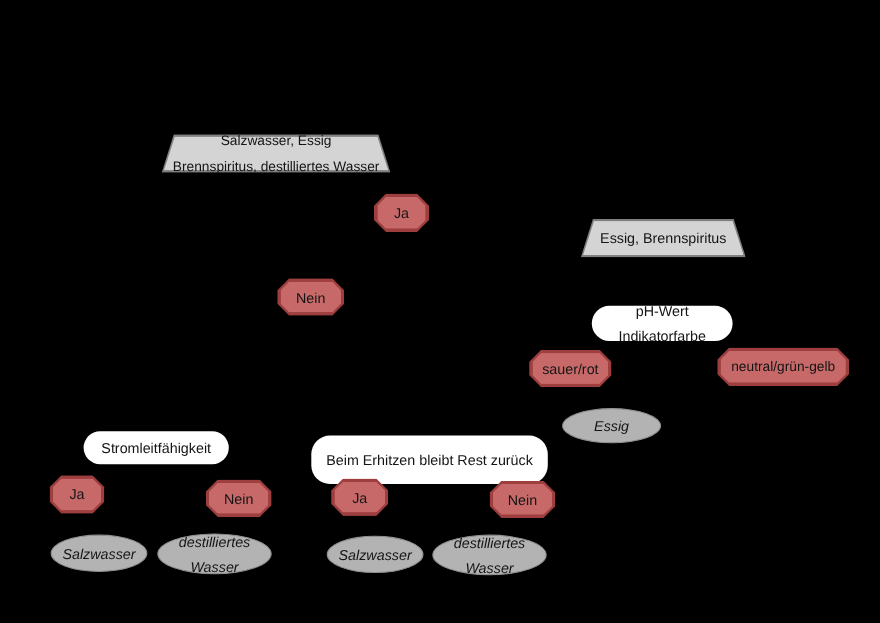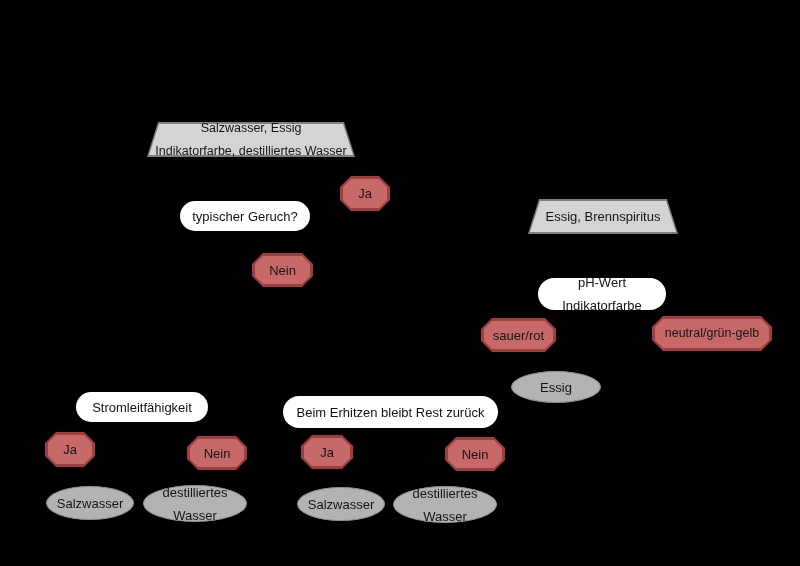--- a/index.html
+++ b/index.html
@@ -66,42 +66,39 @@
     background:var(--decision-fill);
     clip-path: polygon(8px 0, calc(100% - 8px) 0, 100% 8px, 100% calc(100% - 8px),
                        calc(100% - 8px) 100%, 8px 100%, 0 calc(100% - 8px), 0 8px);
   }
 
   
   .ell {
     background:var(--result-fill);
     border:1px solid var(--result-border);
     border-radius:50%;
-    display:flex; align-items:center; justify-content:center;
+    display:flex; align-items:center; justify-content:center;font-style:italic;
   }
 </style>
 </head>
 <body>
 
 <div id="canvas">
 
   <div class="node trap" style="left:139px; top:114px; width:208px; height:35px">
     <div class="label small">
       <span>Salzwasser, Essig</span>
-      <span>Indikatorfarbe, destilliertes Wasser</span>
+      <span>Brennspiritus, destilliertes Wasser</span>
     </div>
   </div>
 
   <div class="node oct" style="left:332px; top:168px; width:50px; height:35px">
     <div class="label">Ja</div>
   </div>
 
-  <div class="node pill" style="left:172px; top:193px; width:130px; height:30px">
-    <div class="label">typischer Geruch?</div>
-  </div>
 
   <div class="node trap" style="left:520px; top:191px; width:150px; height:35px">
     <div class="label">Essig, Brennspiritus</div>
   </div>
 
   <div class="node oct" style="left:244px; top:245px; width:61px; height:34px">
     <div class="label">Nein</div>
   </div>
 
   <div class="node pill" style="left:530px; top:270px; width:128px; height:32px">
@@ -122,21 +119,21 @@
 
   <div class="node ell" style="left:503px; top:363px; width:90px; height:32px">
     <div class="label">Essig</div>
   </div>
 
 
   <div class="node pill" style="left:68px; top:384px; width:132px; height:30px">
     <div class="label">Stromleitfähigkeit</div>
   </div>
 
-  <div class="node pill" style="left:275px; top:388px; width:215px; height:32px">
+  <div class="node pill" style="left:275px; top:388px; width:215px; height:44px">
     <div class="label">Beim Erhitzen bleibt Rest zurück</div>
   </div>
 
   <div class="node oct" style="left:37px; top:424px; width:50px; height:35px">
     <div class="label">Ja</div>
   </div>
 
   <div class="node oct" style="left:179px; top:428px; width:60px; height:34px">
     <div class="label">Nein</div>
   </div>

